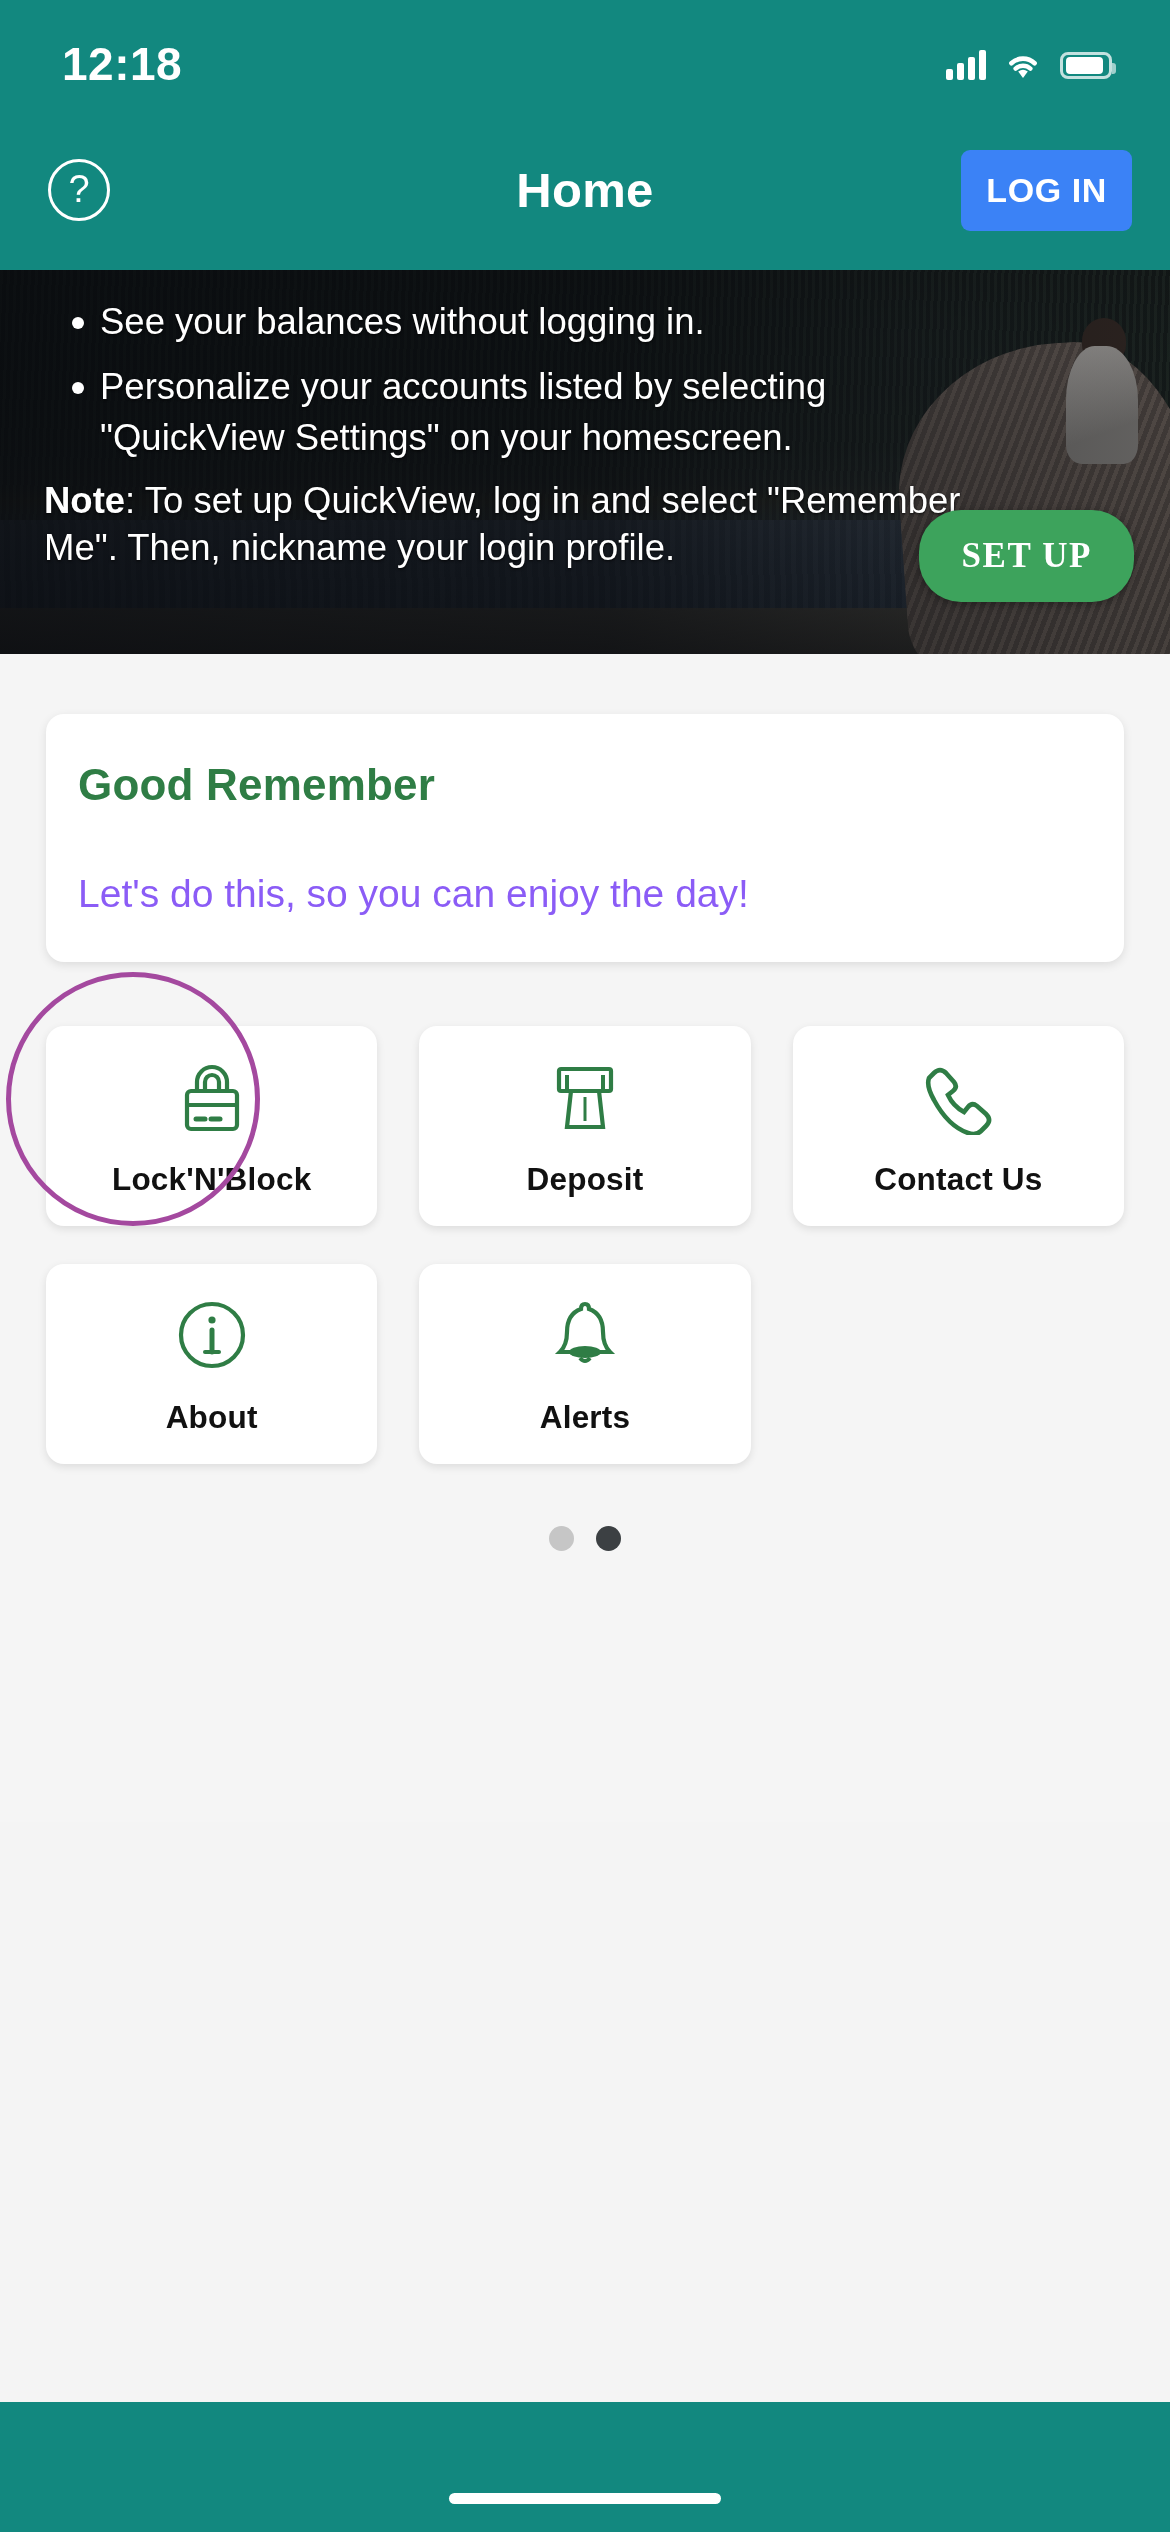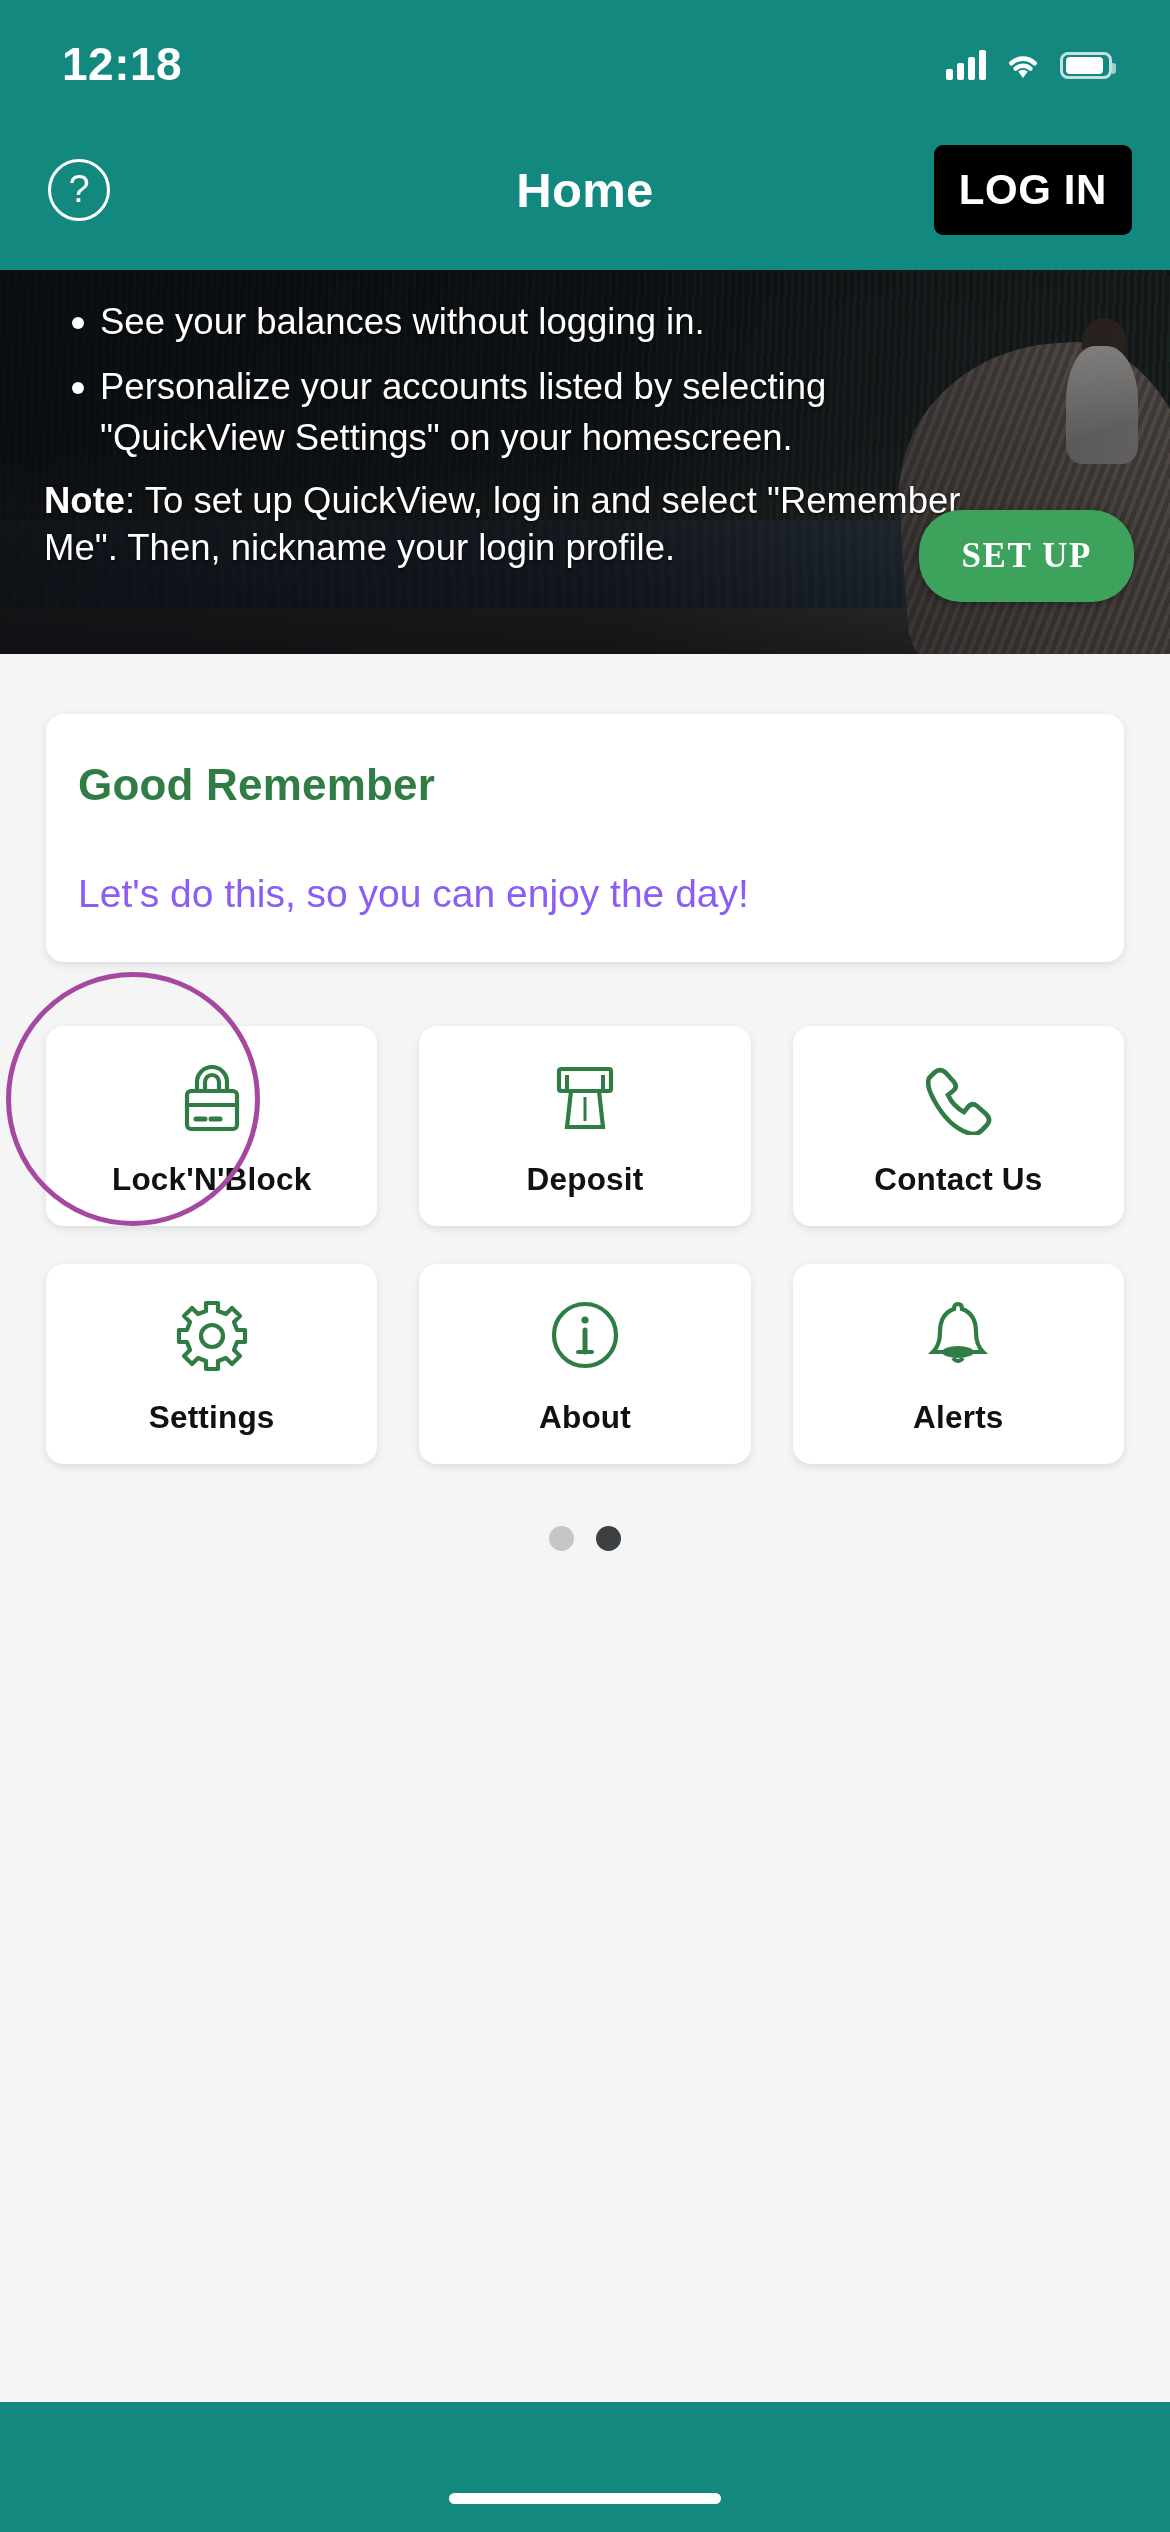--- a/index.html
+++ b/index.html
@@ -80,23 +80,23 @@
     position:absolute;
     left:0; right:0;
     text-align:center;
     color:#ffffff;
     font-size:49px;
     font-weight:bold;
     letter-spacing:0.3px;
     pointer-events:none;
   }
   .login-btn{
-    background:#000000;
-    color:#ffffff;
-    font-size:42px;
+    background:#3b82f6;
+    color:#ffffff;
+    font-size:34px;
     font-weight:bold;
     letter-spacing:0.6px;
     padding:21px 25px;
     border-radius:9px;
     border:none;
     font-family:"Liberation Sans", sans-serif;
     margin-right:12px;
   }
 
   
@@ -415,29 +415,20 @@
 
     <div class="tile">
       <span class="tile-icon">
         <svg width="82" height="76" viewBox="0 0 82 76" fill="none" stroke="#2f7d45" stroke-width="4.6" stroke-linecap="round">
           <path d="M17 14 q6 -6 12 0 l8 9 q4 5 -1 9 l-5 4 q5 11 16 17 l4 -5 q4 -5 9 -1 l9 8 q6 6 0 12 l-5 5 q-5 5 -13 2 Q31 67 17 41 Q9 27 12 19 Z"></path>
         </svg>
       </span>
       <span class="tile-label">Contact Us</span>
     </div>
 
-    <div class="tile">
-      <span class="tile-icon">
-        <svg width="78" height="78" viewBox="0 0 78 78" fill="none" stroke="#2f7d45" stroke-width="4.2" stroke-linejoin="round">
-          <path d="M33 7 h12 v8 l8 3 l6 -6 l8 8 l-6 6 l3 8 h8 v12 h-8 l-3 8 l6 6 l-8 8 l-6 -6 l-8 3 v8 H33 v-8 l-8 -3 l-6 6 l-8 -8 l6 -6 l-3 -8 H6 V34 h8 l3 -8 l-6 -6 l8 -8 l6 6 l8 -3 Z"></path>
-          <circle cx="39" cy="40" r="11"></circle>
-        </svg>
-      </span>
-      <span class="tile-label">Settings</span>
-    </div>
 
     <div class="tile">
       <span class="tile-icon">
         <svg width="78" height="78" viewBox="0 0 78 78" fill="none" stroke="#2f7d45" stroke-width="4.2">
           <circle cx="39" cy="39" r="31"></circle>
           <circle cx="39" cy="24" r="3.6" fill="#2f7d45" stroke="none"></circle>
           <line x1="39" y1="34" x2="39" y2="56" stroke-width="5" stroke-linecap="round"></line>
           <line x1="32" y1="56" x2="46" y2="56" stroke-width="4" stroke-linecap="round"></line>
         </svg>
       </span>

